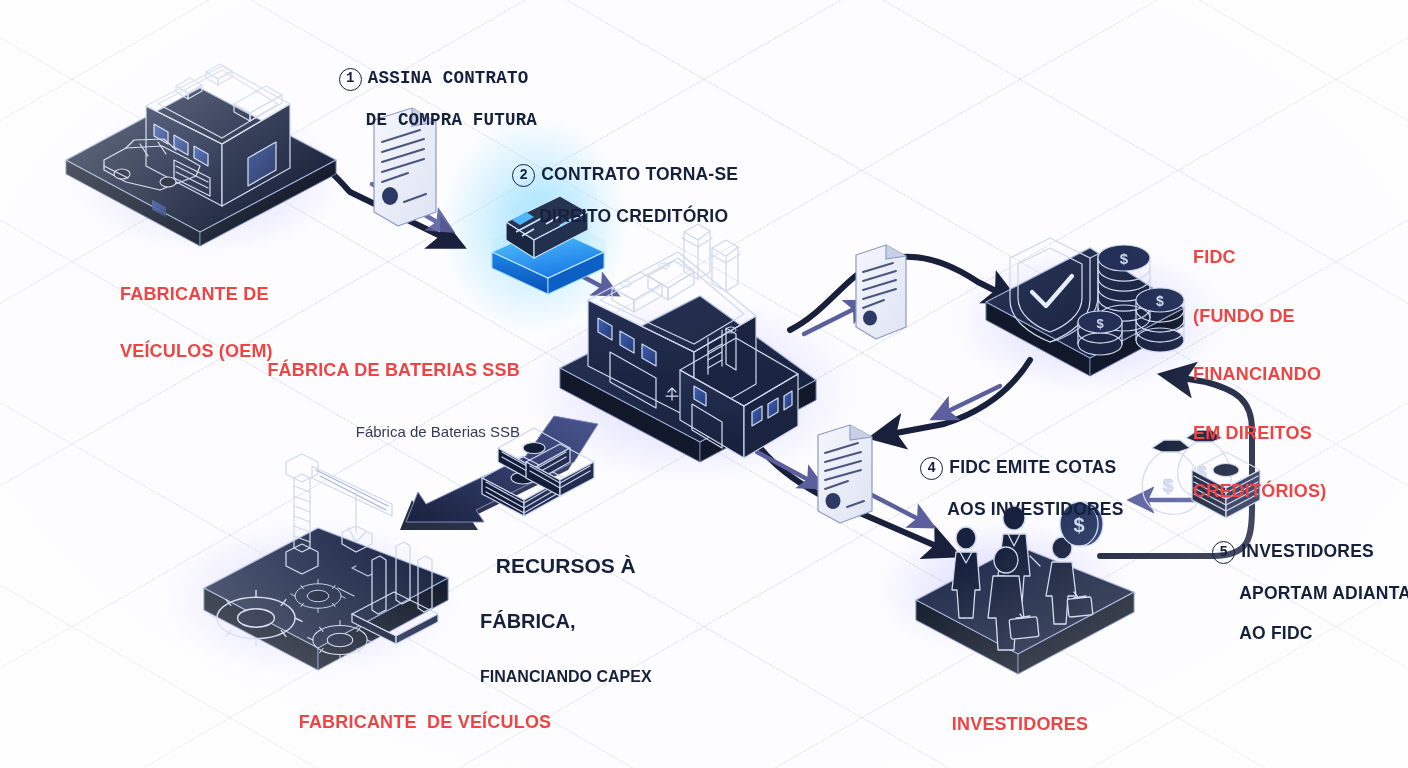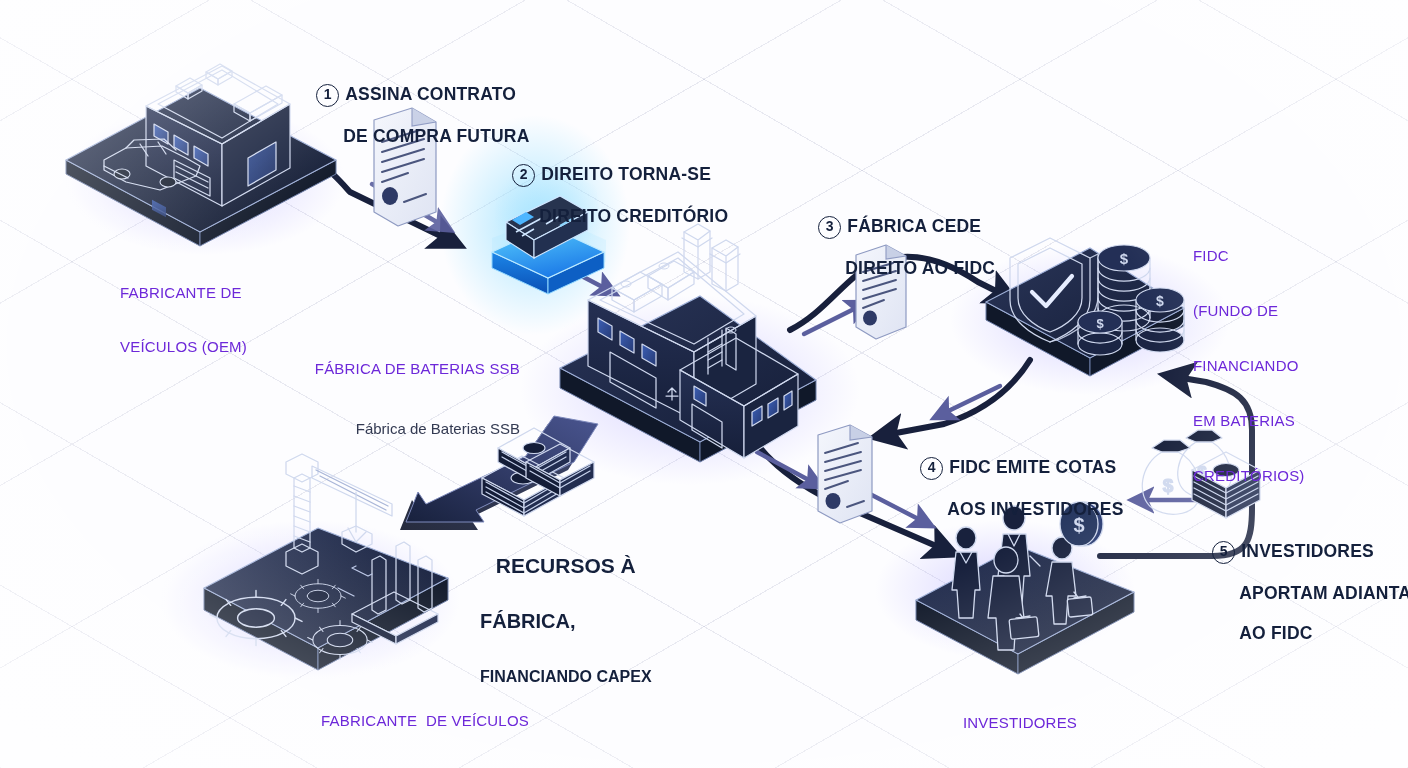--- a/index.html
+++ b/index.html
@@ -23,21 +23,21 @@
 
   .layer{position:absolute;left:0;top:0;width:1408px;height:768px;}
   #svg-art{position:absolute;left:0;top:0;}
 
   
   .lbl{position:absolute;line-height:1.14;white-space:pre;}
   .step{font-weight:bold;font-size:17.5px;letter-spacing:.2px;color:#14203c;}
   .step .num{display:inline-block;width:21px;height:21px;line-height:19px;
     border:1.7px solid #14203c;border-radius:50%;text-align:center;
     font-size:14px;font-weight:bold;margin-right:6px;vertical-align:1px;}
-  .node-title{font-weight:normal;font-size:15px;letter-spacing:.2px;color:#6d28d9;}
+  .node-title{font-weight:bold;font-size:18px;letter-spacing:.2px;color:#ef4444;}
   .node-sub{font-weight:normal;font-size:15px;color:#2a3category;}
   .node-sub{font-weight:normal;font-size:15px;color:#333a52;}
   .center{text-align:center;}
   .right{text-align:right;}
   .s6a{font-weight:bold;font-size:17px;}
   .s6b{font-weight:bold;font-size:21px;text-align:center;}
   .s6c{font-weight:bold;font-size:20px;}
   .s6d{font-weight:bold;font-size:16px;}
 </style>
 </head>
@@ -464,34 +464,30 @@
       <path d="M0,10 L32,0 L54,12 L54,86 L22,98 L0,86 Z" fill="url(#paperG)" stroke="#8e9ac2" stroke-width="1.2" stroke-linejoin="round"></path>
       <path d="M32,0 L32,15 L54,12" fill="#c8d0e6" stroke="#8e9ac2" stroke-width="1.1"></path>
       <path d="M7,28 L40,18 M7,37 L43,27 M7,46 L43,36 M7,55 L43,45 M7,64 L30,56" stroke="#4b567e" stroke-width="1.9" fill="none" stroke-linecap="round"></path>
       <ellipse cx="15" cy="76" rx="7.5" ry="8" fill="#2e3a66"></ellipse>
       <path d="M29,82 L46,76" stroke="#4b567e" stroke-width="1.9" stroke-linecap="round"></path>
     </g>
   </svg>
 
   <div id="bg-vignette"></div>
 
-  <div class="lbl step" style="left:296px;top:64px;">
+  <div class="lbl step" style="left:296px;top:48px;font-family:Liberation Mono, monospace;">
     <span class="num">1</span><span>ASSINA CONTRATO</span><br>
     <span style="margin-left:27px;display:inline-block">DE COMPRA FUTURA</span>
   </div>
 
   <div class="lbl step" style="left:492px;top:144px;">
-    <span class="num">2</span><span>DIREITO TORNA-SE</span><br>
+    <span class="num">2</span><span>CONTRATO TORNA-SE</span><br>
     <span style="margin-left:27px;display:inline-block">DIREITO CREDITÓRIO</span>
   </div>
 
-  <div class="lbl step" style="left:798px;top:196px;">
-    <span class="num">3</span><span>FÁBRICA CEDE</span><br>
-    <span style="margin-left:27px;display:inline-block">DIREITO AO FIDC</span>
-  </div>
 
   <div class="lbl step" style="left:900px;top:437px;">
     <span class="num">4</span><span>FIDC EMITE COTAS</span><br>
     <span style="margin-left:27px;display:inline-block">AOS INVESTIDORES</span>
   </div>
 
   <div class="lbl step" style="left:1192px;top:521px;">
     <span class="num">5</span><span>INVESTIDORES</span><br>
     <span style="margin-left:27px;display:inline-block">APORTAM ADIANTA</span><br>
     <span style="margin-left:27px;display:inline-block">AO FIDC</span>
@@ -510,21 +506,21 @@
 
   <div class="lbl" style="left:120px;top:248px;">
     <div class="node-title">FABRICANTE DE</div>
     <div class="node-title">VEÍCULOS (OEM)</div>
   </div>
 
   <div class="lbl" style="left:1193px;top:210px;line-height:1.17;">
     <div class="node-title">FIDC</div>
     <div class="node-title">(FUNDO DE</div>
     <div class="node-title">FINANCIANDO</div>
-    <div class="node-title">EM BATERIAS</div>
+    <div class="node-title">EM DIREITOS</div>
     <div class="node-title">CREDITÓRIOS)</div>
   </div>
 
   <div class="lbl center" style="left:860px;top:678px;width:320px;">
     <div class="node-title">INVESTIDORES</div>
     
   </div>
 
   <div class="lbl center" style="left:165px;top:676px;width:520px;">
     <div class="node-title">FABRICANTE  DE VEÍCULOS</div>

